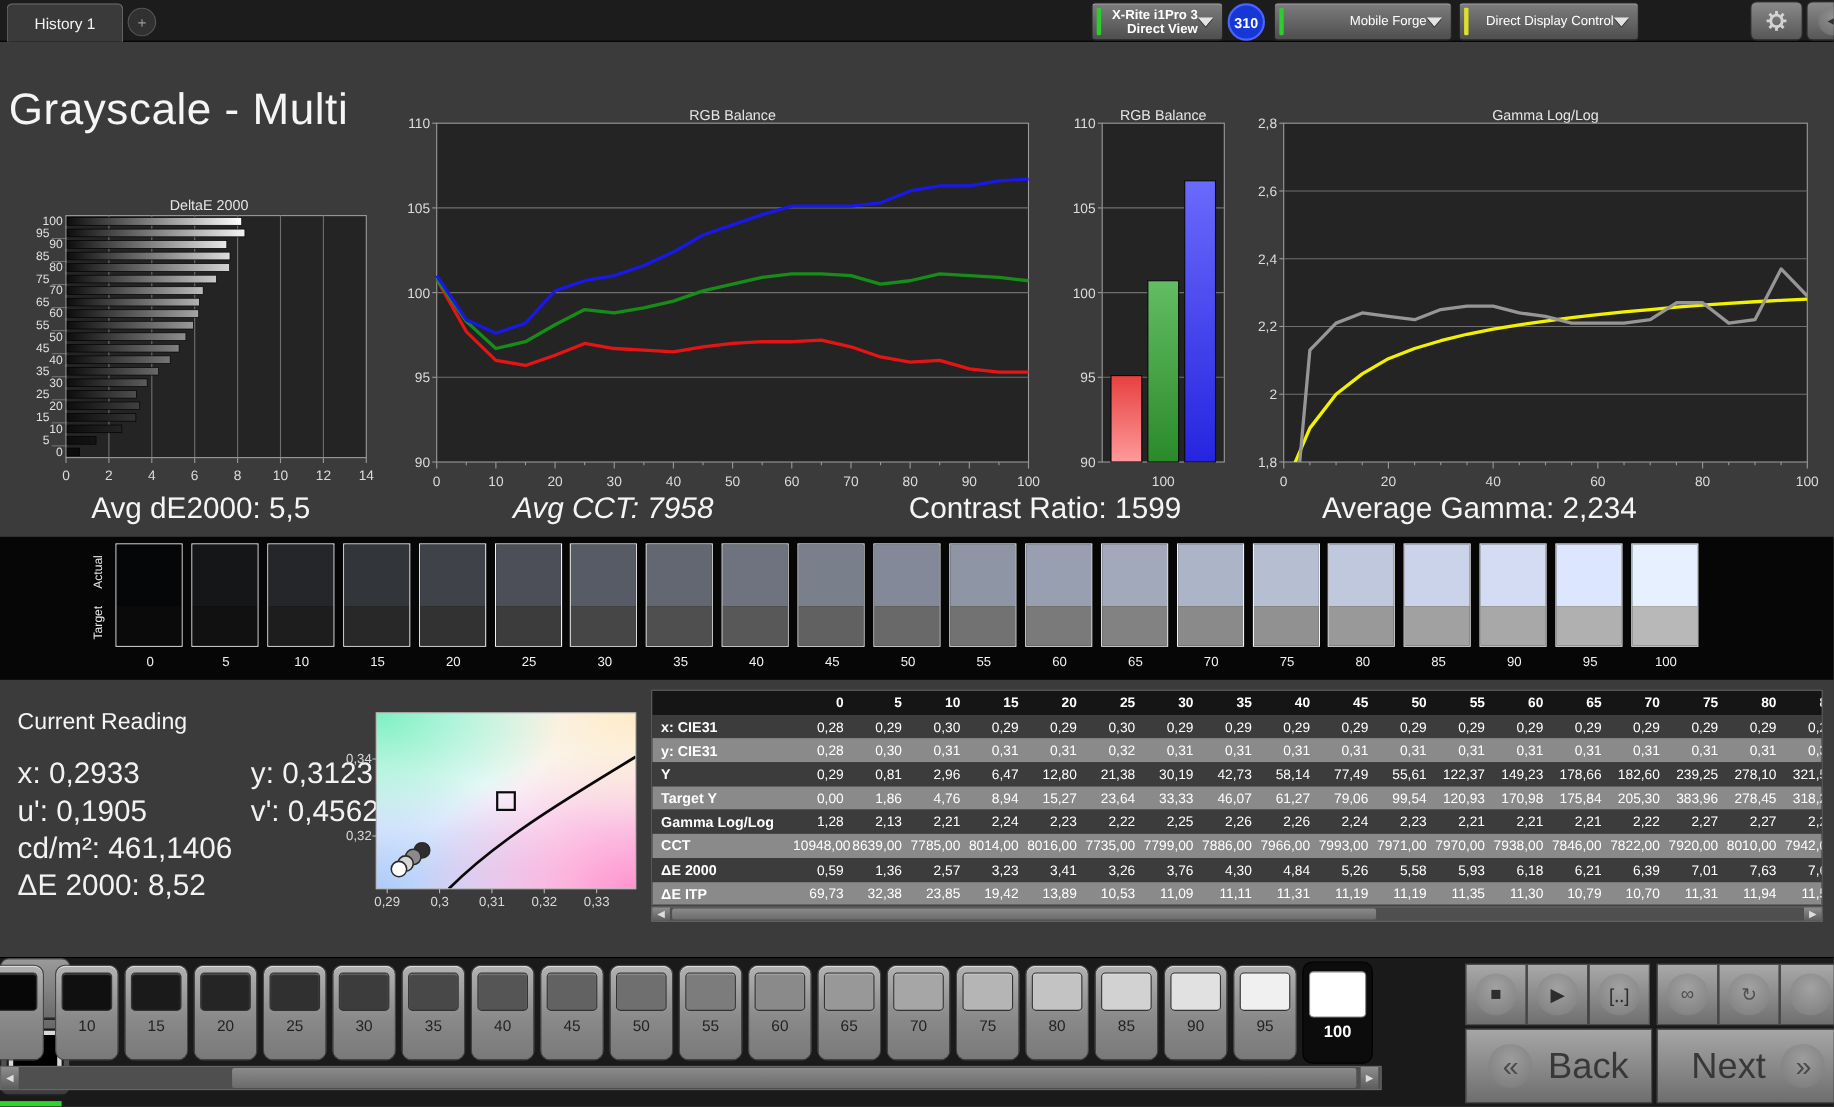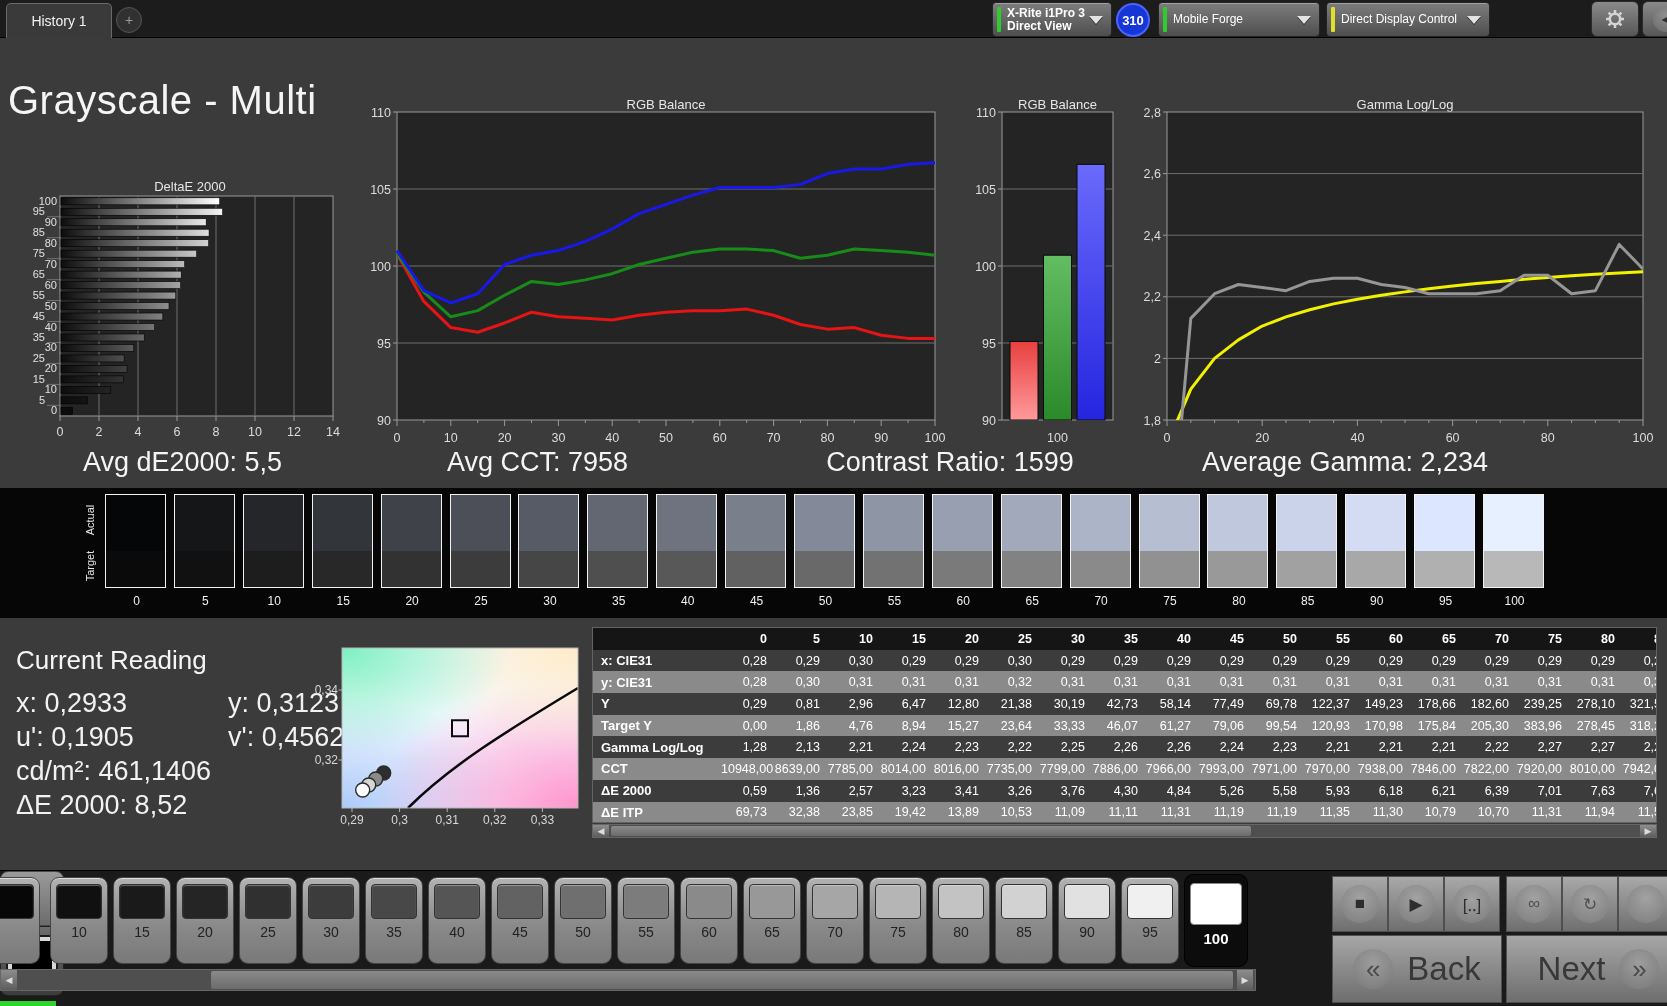--- a/index.html
+++ b/index.html
@@ -1,20 +1,20 @@
 <!DOCTYPE html>
 <html><head>
 <meta charset="utf-8">
 <style>
   html,body{margin:0;padding:0;}
   body{width:1667px;height:1006px;background:#3b3b3b;overflow:hidden;position:relative;
        font-family:"Liberation Sans",sans-serif;color:#f0f0f0;-webkit-font-smoothing:antialiased;}
   .abs{position:absolute;}
   
-  #topbar{left:0;top:0;width:1667px;height:37px;background:#1c1c1c;border-bottom:1px solid #000;}
+  #topbar{left:0;top:0;width:1667px;height:37px;background:#1c1c1c;border-bottom:1px solid #000;text-align:right;}
   #history-tab{left:6px;top:3px;width:104px;height:34px;background:#3a3a3a;border:1px solid #6a6a6a;border-bottom:none;
        border-radius:5px 5px 0 0;font-size:14px;color:#f2f2f2;display:flex;align-items:center;justify-content:center;}
   #add-tab{left:116px;top:7px;width:24px;height:24px;border-radius:50%;background:#313131;border:1px solid #555;
        color:#999;font-size:14px;display:flex;align-items:center;justify-content:center;}
   .dd{top:2px;height:33px;border-radius:4px;background:linear-gradient(#7d7d7d,#4e4e4e);border:1px solid #242424;
       box-shadow:inset 0 1px 0 rgba(255,255,255,.28);display:flex;align-items:center;}
   .statusbar{width:4px;height:25px;margin-left:4px;border-radius:1px;}
   .ddtext{font-size:12px;color:#fff;line-height:13px;margin-left:6px;flex:1;}
   .caret{width:0;height:0;border-left:7px solid transparent;border-right:7px solid transparent;
       border-top:8px solid #e3e3e3;margin-right:8px;filter:drop-shadow(0 1px 0 #222);}
@@ -29,21 +29,21 @@
   svg{position:absolute;overflow:visible;}
   svg text{font-family:"Liberation Sans",sans-serif;}
   
   #strip{left:0;top:488px;width:1667px;height:130px;background:#060606;}
   .vlabel{position:absolute;font-size:11px;color:#e8e8e8;transform:rotate(-90deg);transform-origin:center;width:44px;text-align:center;}
   .swatch{position:absolute;top:6px;width:61px;height:94px;border:1px solid #f2f2f2;box-sizing:border-box;}
   .swatch .act{width:100%;height:56px;}
   .swatch .tgt{width:100%;height:36px;}
   .swatch-label{position:absolute;top:106px;width:63px;text-align:center;font-size:12px;color:#f0f0f0;}
   
-  #cr-title{left:16px;top:645px;font-size:26px;color:#f5f5f5;}
+  #cr-title{left:16px;top:645px;font-size:21px;color:#f5f5f5;}
   .cr-val{font-size:27px;color:#f2f2f2;white-space:nowrap;}
   
   #cie-bg{left:342px;top:648px;width:236px;height:160px;
     background:
       radial-gradient(130% 120% at 0% 0%, rgba(118,240,190,.95) 0%, rgba(118,240,190,0) 55%),
       radial-gradient(130% 120% at 100% 0%, rgba(255,235,200,1) 0%, rgba(255,235,200,0) 55%),
       radial-gradient(140% 130% at 100% 100%, rgba(255,148,205,1) 0%, rgba(255,148,205,0) 62%),
       radial-gradient(130% 120% at 0% 100%, rgba(172,203,250,1) 0%, rgba(172,203,250,0) 58%),
       #f7f9ff;}
   
@@ -129,21 +129,21 @@
 
 <div class="abs" id="page-title">Grayscale - Multi</div>
 
 <div class="abs chart-title" style="left:45px;width:290px;top:179px;">DeltaE 2000</div>
 <div class="abs chart-title" style="left:397px;width:538px;top:97px;">RGB Balance</div>
 <div class="abs chart-title" style="left:975px;width:165px;top:97px;">RGB Balance</div>
 <div class="abs chart-title" style="left:1167px;width:476px;top:97px;">Gamma Log/Log</div>
 <div class="abs chart-title" style="left:342px;width:236px;top:665px;font-family:Liberation Serif, serif;">CIE 1931 xy</div>
 
 <div class="abs stat" style="left:40px;width:285px;">Avg dE2000: 5,5</div>
-<div class="abs stat" style="left:395px;width:285px;">Avg CCT: 7958</div>
+<div class="abs stat" style="left:415px;width:285px;font-style:italic;">Avg CCT: 7958</div>
 <div class="abs stat" style="left:805px;width:290px;">Contrast Ratio: 1599</div>
 <div class="abs stat" style="left:1195px;width:300px;">Average Gamma: 2,234</div>
 
 <svg id="svg-deltae" style="left:10px;top:178px;" width="345" height="265">
     <defs>
       <linearGradient id="dg0" x1="0" y1="0" x2="1" y2="0">
         <stop offset="0%" stop-color="#0d0d0d"></stop>
         <stop offset="100%" stop-color="#ffffff"></stop>
       </linearGradient>
       <linearGradient id="dg1" x1="0" y1="0" x2="1" y2="0">
@@ -667,21 +667,21 @@
       <div class="tcell">0,29</div>
       <div class="tcell">0,81</div>
       <div class="tcell">2,96</div>
       <div class="tcell">6,47</div>
       <div class="tcell">12,80</div>
       <div class="tcell">21,38</div>
       <div class="tcell">30,19</div>
       <div class="tcell">42,73</div>
       <div class="tcell">58,14</div>
       <div class="tcell">77,49</div>
-      <div class="tcell">69,78</div>
+      <div class="tcell">55,61</div>
       <div class="tcell">122,37</div>
       <div class="tcell">149,23</div>
       <div class="tcell">178,66</div>
       <div class="tcell">182,60</div>
       <div class="tcell">239,25</div>
       <div class="tcell">278,10</div>
       <div class="tcell">321,50</div>
     </div>
     <div class="trow light">
       <div class="tlabel">Target Y</div>

